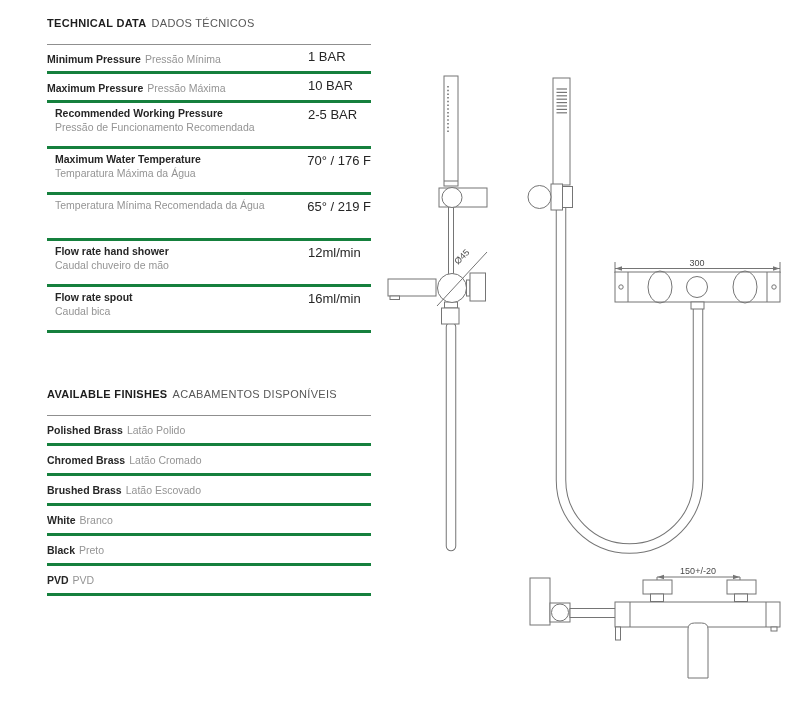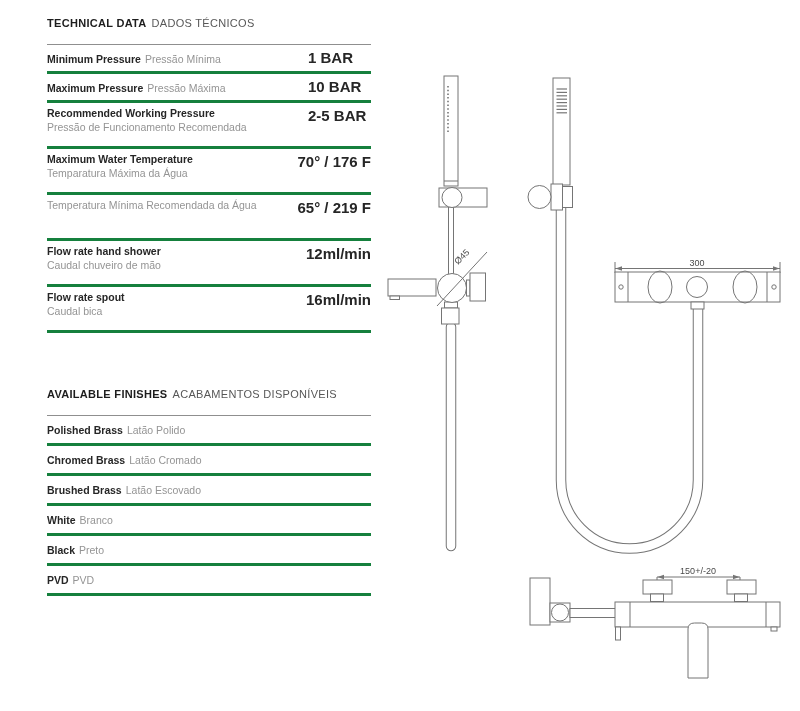--- a/index.html
+++ b/index.html
@@ -12,22 +12,22 @@
   .sec-header{font-size:11px;letter-spacing:.3px;margin-bottom:15px;white-space:nowrap}
   .sec-header .en{font-weight:bold;color:#1d1d1d}
   .sec-header .pt{font-weight:normal;color:#575757;margin-left:5px}
   .tbl{border-top:1px solid #8f8f8f}
   .row{display:flex;border-bottom:3px solid #15803d;
        min-height:29px;box-sizing:border-box;padding:4px 0}
   .row.tall{min-height:46px}
   .row .label{width:261px;padding-right:8px;box-sizing:border-box}
   .row .en{font-weight:bold;color:#262626;font-size:10.5px;line-height:13.5px}
   .row .pt{font-weight:normal;color:#949494;font-size:10.5px;line-height:13.5px;margin-left:4px}
-  .row.stack .en,.row.stack .pt{display:block;margin-left:0}
-  .row .val{font-weight:bold;color:#262626;font-size:15px;white-space:nowrap;flex:1}
+  .row.stack .en,.row.stack .pt{display:block;margin-left:8px}
+  .row .val{font-weight:normal;color:#262626;font-size:13px;white-space:nowrap;flex:1}
   .finishes{margin-top:55px}
   .tbl-fin .row{min-height:30px}
   svg.drawings{position:absolute;left:0;top:0;pointer-events:none}
   svg.drawings text{font-family:"Liberation Sans",sans-serif;font-size:9px;fill:#4a4a4a}
 </style>
 </head>
 <body>
 
 <div class="col">
 

